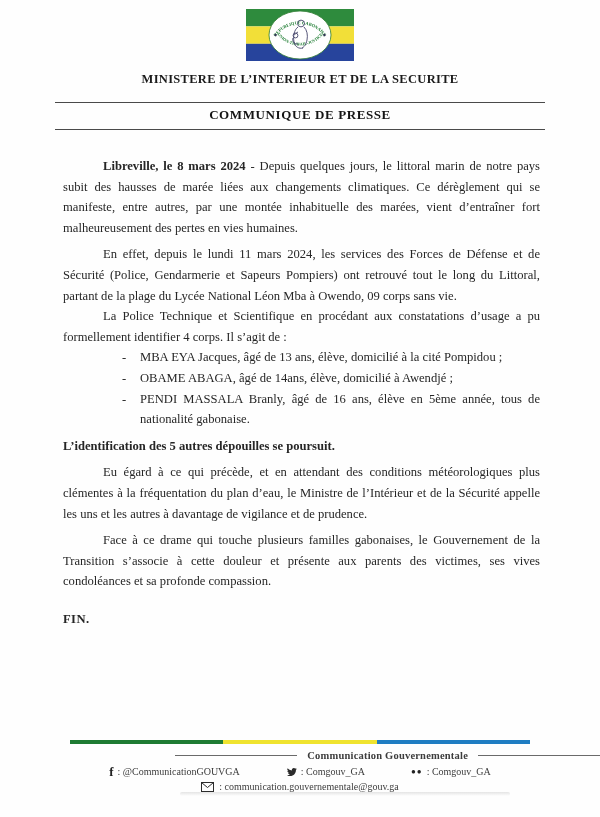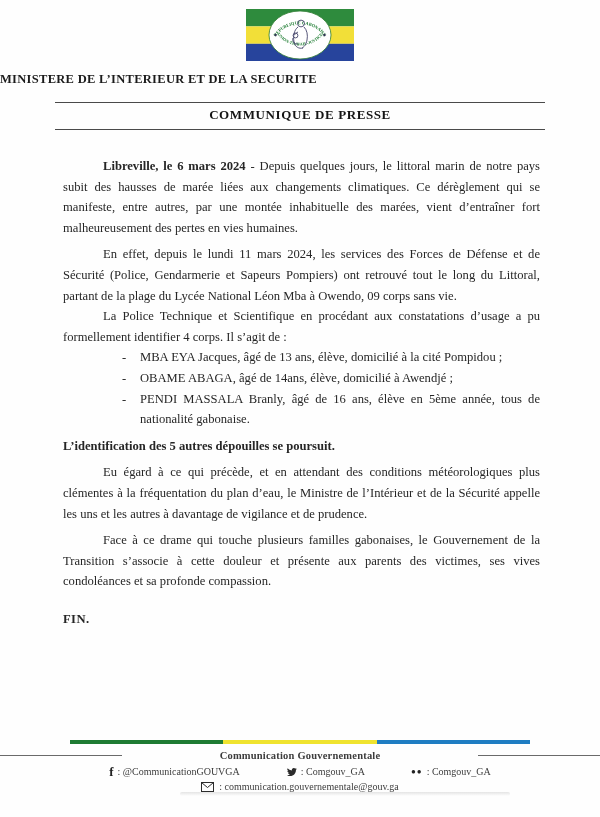--- a/index.html
+++ b/index.html
@@ -11,20 +11,21 @@
     background:#fefefe;
     font-family:"Liberation Serif", serif;
     color:#262626;
     overflow:hidden;
   }
   
   .logo-wrap { padding-top:9px; text-align:center; }
   .logo-wrap svg { display:inline-block; }
   .ministry {
     margin-top:7px;
+    text-align:center;
     font-weight:bold;
     font-size:12.5px;
     letter-spacing:.3px;
     color:#1b1b1b;
   }
   .rule {
     width:490px; margin:0 auto;
     border:none; border-top:1.2px solid #4a4a4a;
   }
   .rule-1 { margin-top:15px; }
@@ -52,21 +53,21 @@
   .victims li::before {
     content:"-";
     position:absolute; left:2px;
   }
   .fin { font-weight:bold; margin-top:17px; letter-spacing:.4px; }
   
   .footer { position:absolute; left:0; right:0; top:740px; }
   .tricolor { display:flex; width:460px; height:4px; margin:0 auto; }
   .tricolor span { flex:1; height:100%; }
   .comm-row {
-    display:flex; align-items:center; justify-content:space-between;
+    display:flex; align-items:center; justify-content:flex-end;
     margin-top:6px; gap:10px;
   }
   .comm-row .hline { width:122px; height:1px; background:#6a6a6a; }
   .comm-label { font-size:10.5px; font-weight:bold; color:#3c3c3c; letter-spacing:.2px; }
   .social-row {
     display:flex; justify-content:center; gap:46px;
     margin-top:5px;
     font-size:10px; color:#3c3c3c;
   }
   .social-item { display:flex; align-items:center; gap:4px; }
@@ -115,21 +116,21 @@
     </svg>
   </div>
 
   <div class="ministry">MINISTERE DE L’INTERIEUR ET DE LA SECURITE</div>
 
   <hr class="rule rule-1">
   <div class="press-title">COMMUNIQUE DE PRESSE</div>
   <hr class="rule rule-2">
 
   <div class="doc-body">
-    <p class="para"><b>Libreville, le 6 mars 2024</b><span> -  Depuis quelques jours, le littoral marin de notre pays subit des hausses de marée liées aux changements climatiques. Ce dérèglement qui se manifeste, entre autres, par une montée inhabituelle des marées, vient d’entraîner fort malheureusement des pertes en vies humaines.</span></p>
+    <p class="para"><b>Libreville, le 8 mars 2024</b><span> -  Depuis quelques jours, le littoral marin de notre pays subit des hausses de marée liées aux changements climatiques. Ce dérèglement qui se manifeste, entre autres, par une montée inhabituelle des marées, vient d’entraîner fort malheureusement des pertes en vies humaines.</span></p>
 
     <p class="para gap">En effet, depuis le lundi 11 mars 2024, les services des Forces de Défense et de Sécurité (Police, Gendarmerie et Sapeurs Pompiers) ont retrouvé tout le long du Littoral, partant de la plage du Lycée National Léon Mba à Owendo, 09 corps sans vie.</p>
 
     <p class="para">La Police Technique et Scientifique en procédant aux constatations d’usage a pu formellement identifier 4 corps. Il s’agit de :</p>
 
     <ul class="victims">
       <li>MBA EYA Jacques, âgé de 13 ans, élève, domicilié à la cité Pompidou ;</li>
       <li>OBAME ABAGA, âgé de 14ans, élève, domicilié à Awendjé ;</li>
       <li>PENDI MASSALA Branly, âgé de 16 ans, élève en 5ème année, tous de nationalité gabonaise.</li>
     </ul>

